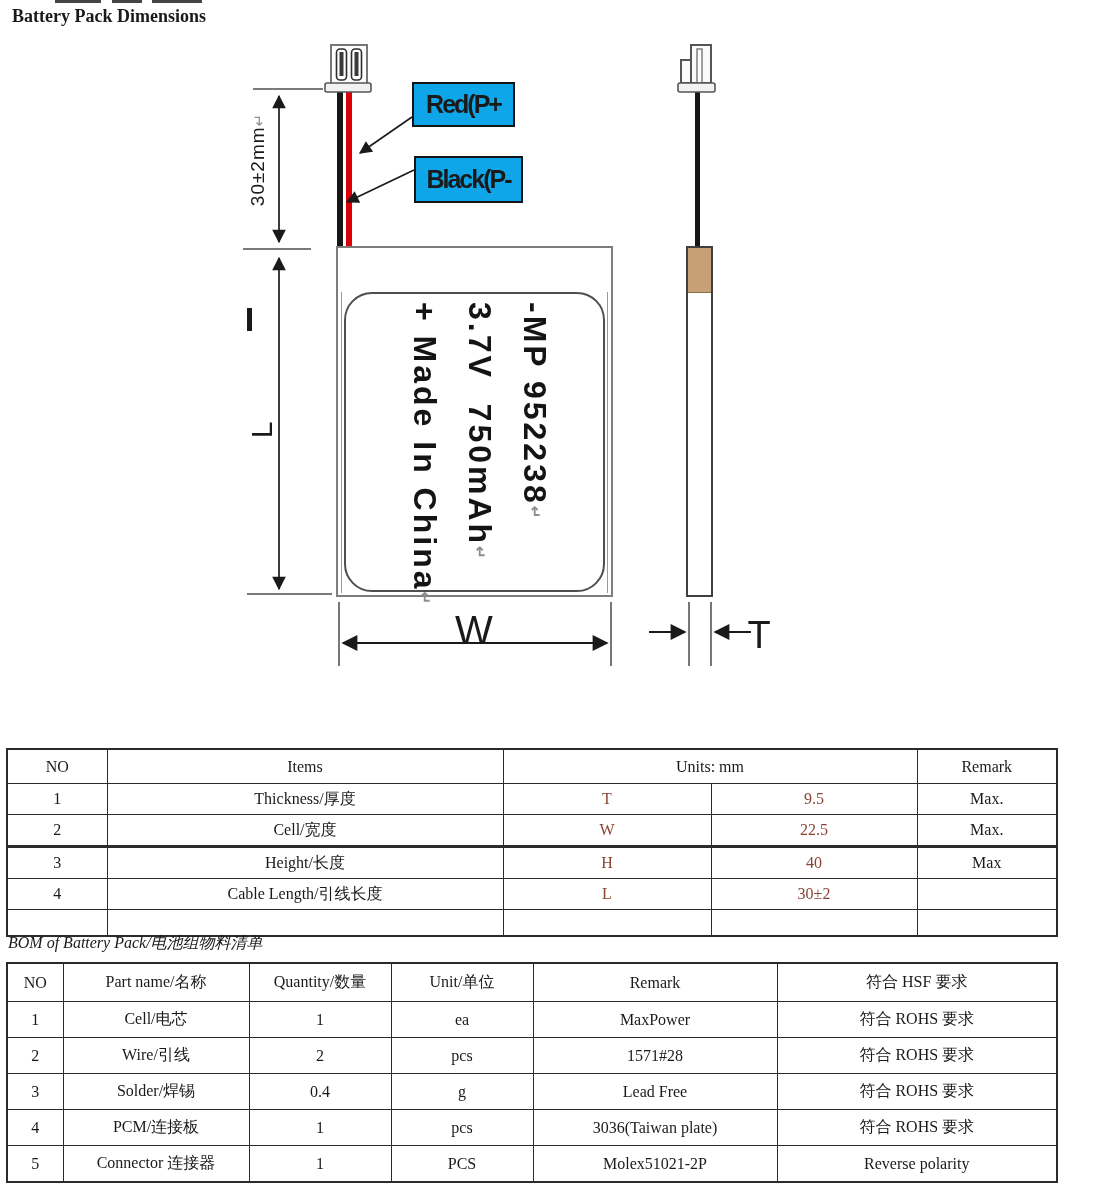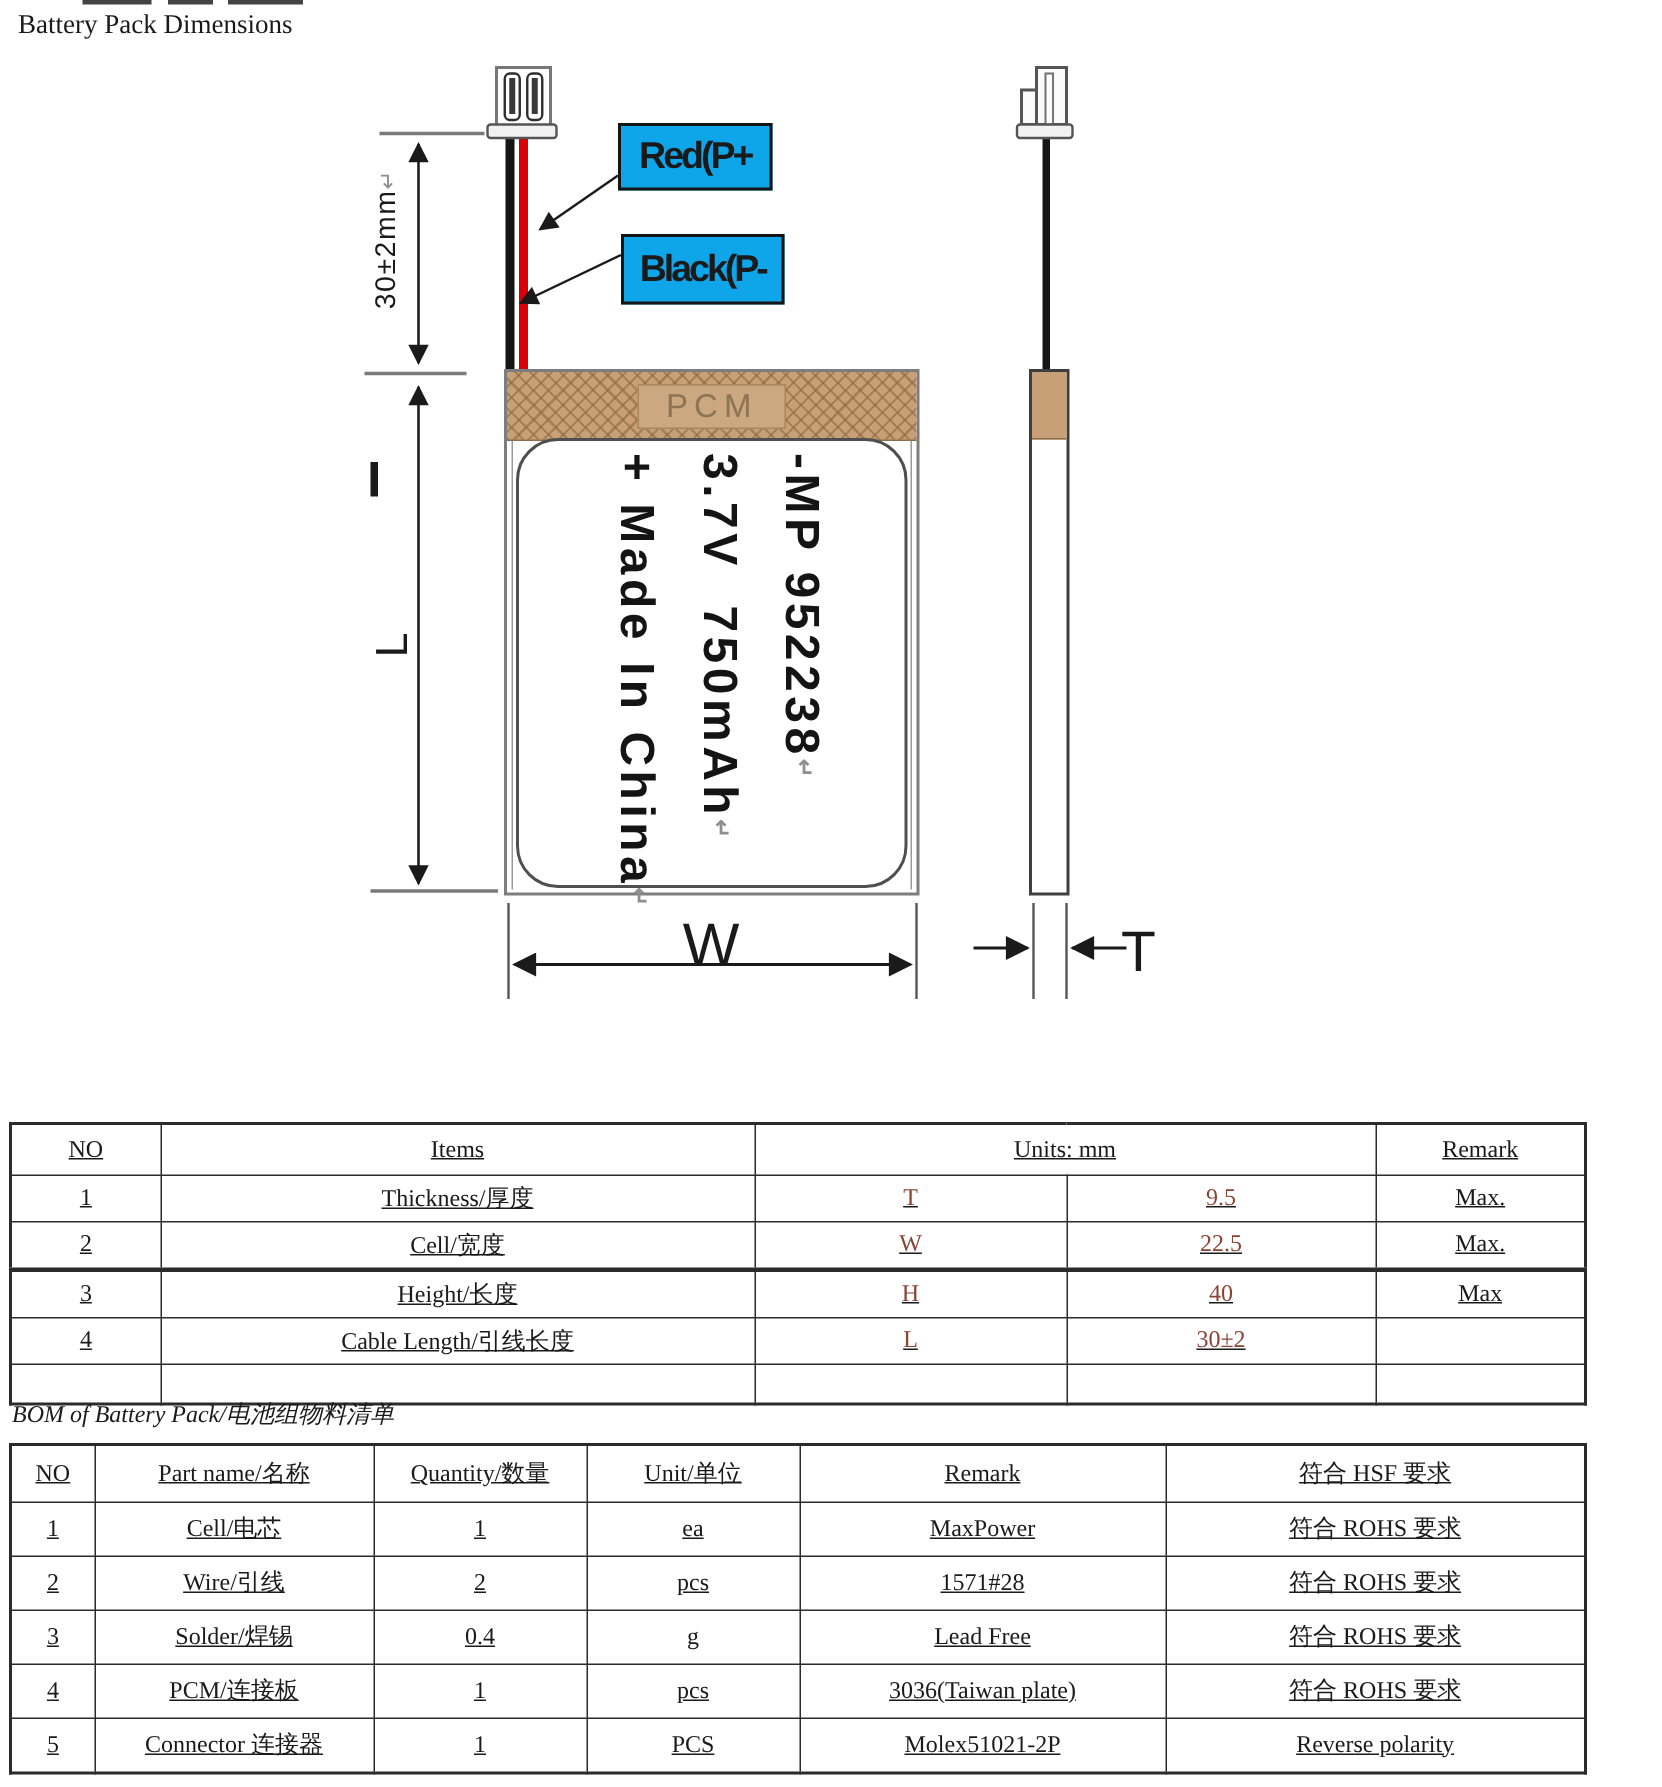--- a/index.html
+++ b/index.html
@@ -1,21 +1,21 @@
 <!DOCTYPE html>
 <html><head>
 <meta charset="utf-8">
 <style>
   html,body{margin:0;padding:0;background:#fff;}
   body{width:1108px;height:1191px;position:relative;overflow:hidden;
        font-family:"Liberation Serif",serif;color:#1a1a1a;}
   .abs{position:absolute;}
 
   
-  #page-title{left:12px;top:6px;font-size:18px;font-weight:normal;white-space:nowrap;}
+  #page-title{left:12px;top:6px;font-size:18px;font-weight:bold;white-space:nowrap;}
   .remnant{top:0;height:3px;background:#444;}
 
   
   #diagram{left:0;top:40px;width:800px;height:640px;font-family:"Liberation Sans",sans-serif;}
   #svg-overlay{position:absolute;left:0;top:0;pointer-events:none;z-index:5;}
 
   .wire{z-index:2;}
   #wire-black-front{left:337px;top:52px;width:6px;height:156px;background:#161616;}
   #wire-red-front{left:346px;top:52px;width:6px;height:156px;background:#DB0008;}
   #wire-black-side{left:695px;top:52px;width:5px;height:156px;background:#161616;}
@@ -55,21 +55,21 @@
 
   .dim-label{color:#1a1a1a;text-align:center;z-index:4;}
   #dim-30{left:195px;top:107px;width:130px;height:26px;transform:rotate(-90deg);
           font-size:19px;letter-spacing:1px;white-space:pre;}
   #dim-L{left:240px;top:375px;width:40px;height:30px;transform:rotate(-90deg);font-size:30px;}
   #dash-mark{left:247px;top:268px;width:5px;height:23px;background:#1a1a1a;}
   #dim-W{left:452px;top:568px;width:44px;font-size:40px;}
   #dim-T{left:746px;top:574px;width:26px;font-size:38px;}
 
   
-  table{border-collapse:collapse;table-layout:fixed;font-size:16px;text-decoration:underline;}
+  table{border-collapse:collapse;table-layout:fixed;font-size:16px;}
   td,th{border:1.5px solid #2b2b2b;text-align:center;vertical-align:middle;
         font-weight:normal;padding:0 4px;overflow:hidden;}
   #dim-table{left:6px;top:748px;width:1050px;border:2.5px solid #2b2b2b;}
   #dim-table tr.hdr td{height:33px;}
   #dim-table tr.r td{height:30px;}
   #dim-table tr.thick td{border-bottom-width:3px;}
   #dim-table tr.empty td{height:25px;}
   .rust{color:#8B4434;}
 
   #bom-caption{left:8px;top:933px;font-size:16px;white-space:nowrap;font-style:italic;}
@@ -88,23 +88,20 @@
 
 <div class="abs" id="diagram">
 
   <div class="abs wire" id="wire-black-front"></div>
   <div class="abs wire" id="wire-red-front"></div>
   <div class="abs wire" id="wire-black-side"></div>
 
   <div class="abs" id="battery-front">
     <div class="abs fold" id="fold-left"></div>
     <div class="abs fold" id="fold-right"></div>
-    <div class="abs" id="pcm-band">
-      <div id="pcm-chip">PCM</div>
-    </div>
     <div class="abs" id="inner-body"></div>
     <div class="abs" id="battery-label">
       <div class="bl-line"><span>-MP 952238</span><span class="ret">↵</span></div>
       <div class="bl-line"><span>3.7V  750mAh</span><span class="ret">↵</span></div>
       <div class="bl-line"><span>+ Made In China</span><span class="ret">↵</span></div>
     </div>
   </div>
 
   <div class="abs" id="battery-side">
     <div class="abs" id="pcm-side"></div>

